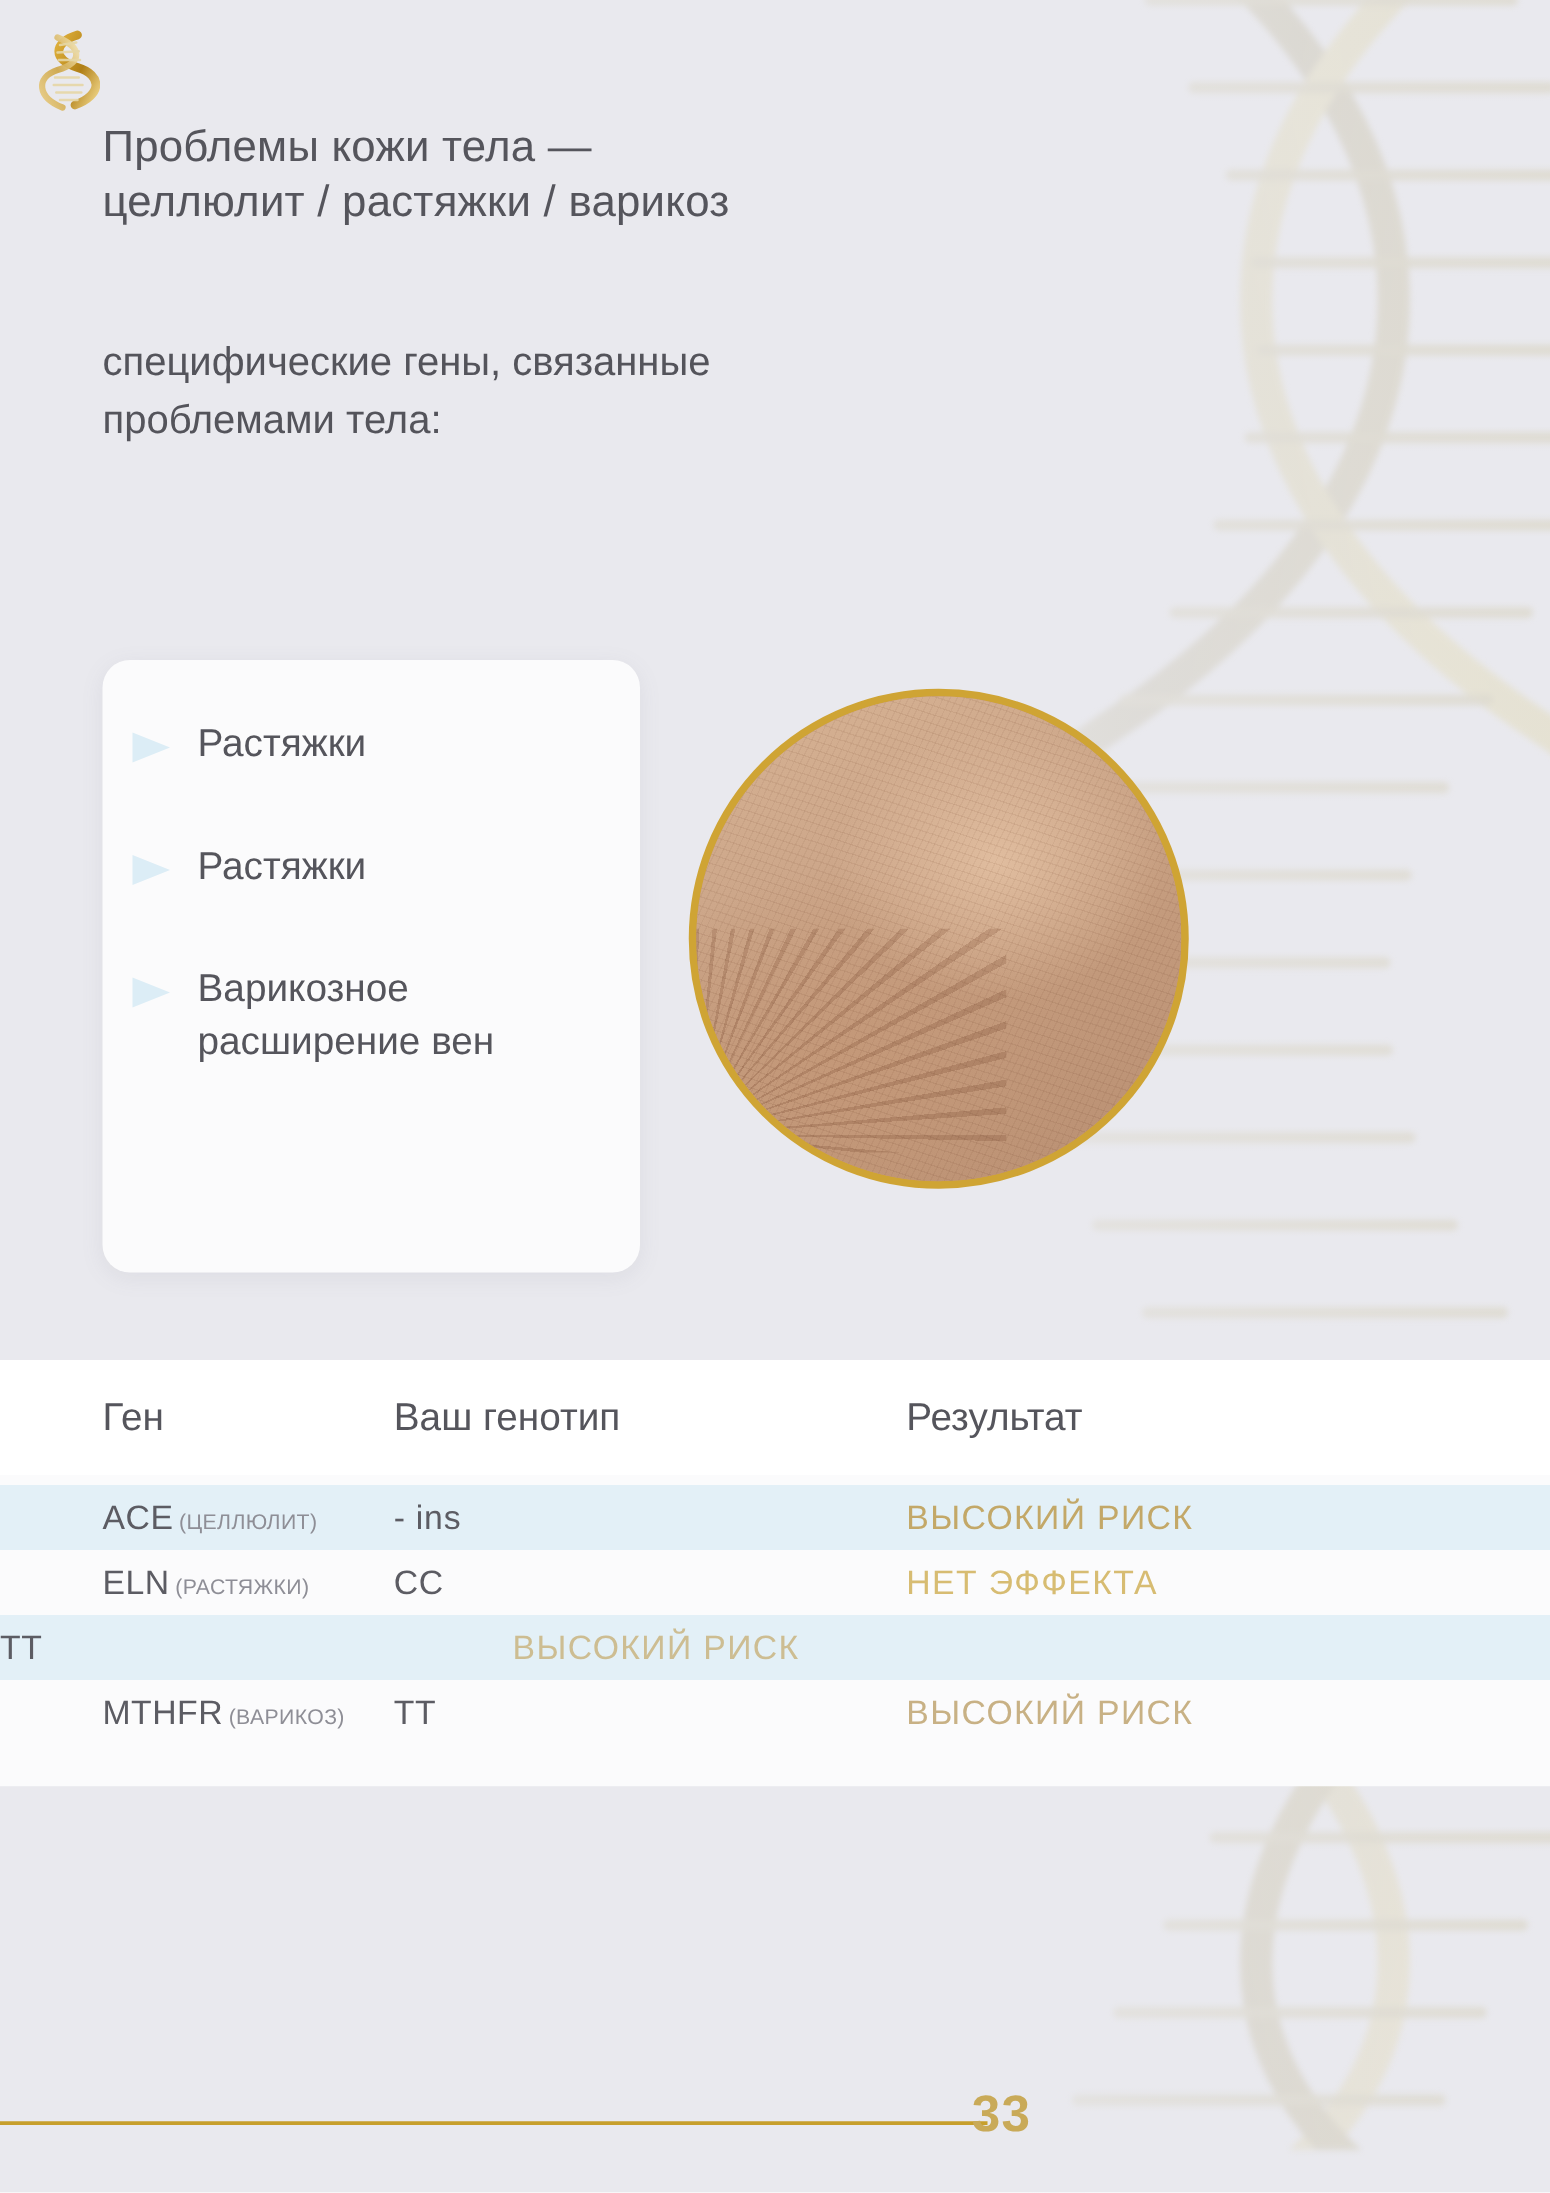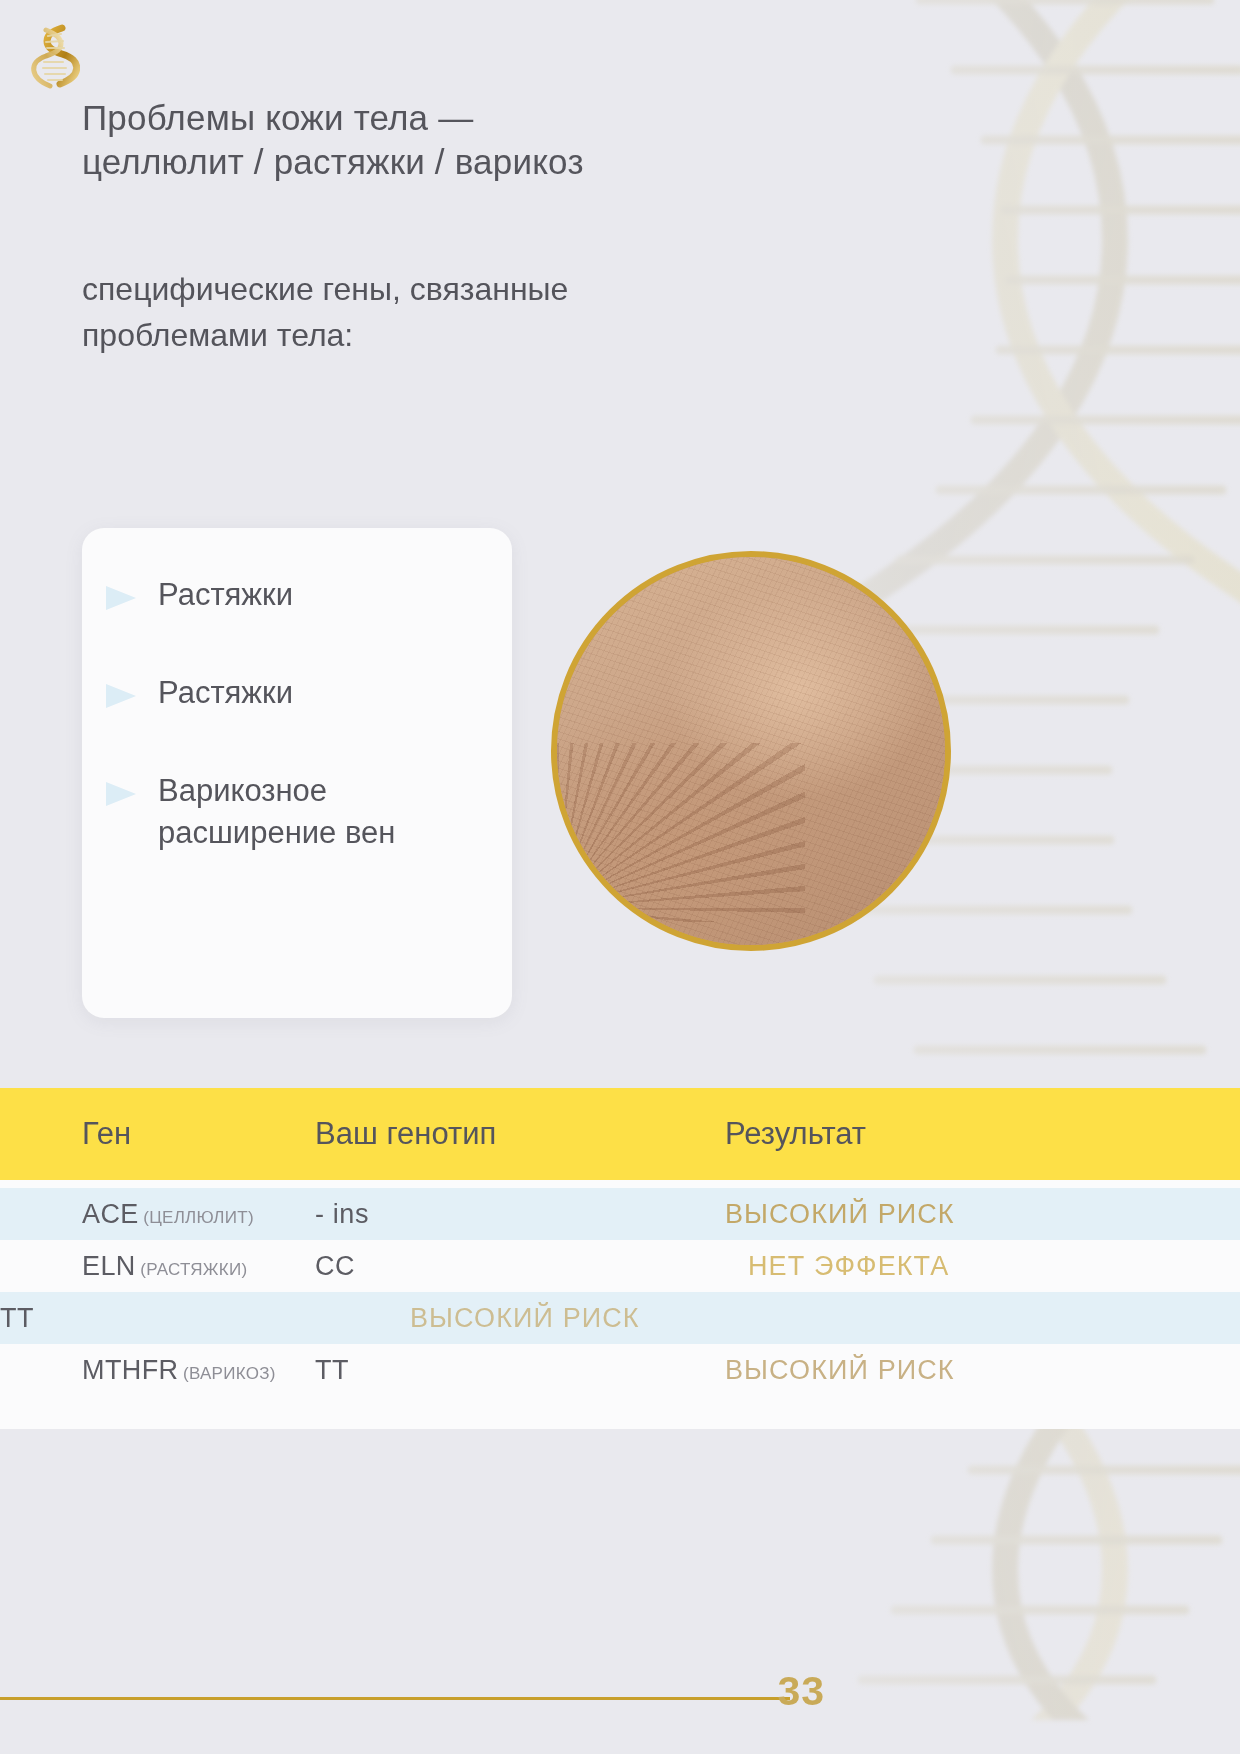--- a/index.html
+++ b/index.html
@@ -159,21 +159,21 @@
     top: 1088px;
     width: 1240px;
   }
   .t-row {
     display: flex;
     align-items: center;
     box-sizing: border-box;
   }
   .t-head {
     height: 92px;
-    background: #fde047;
+    background: #ffffff;
   }
   .t-head .c {
     font-size: 31px;
     font-weight: 300;
     color: #55555c;
   }
   .t-body-row { height: 52px; }
   .t-body-row.odd  { background: #e3f0f7; }
   .t-body-row.even { background: #fbfbfc; }
   .t-pad-top { height: 8px; background: #fbfbfc; }
@@ -377,21 +377,21 @@
       <div class="c c-geno geno">- ins</div>
       <div class="c c-result result" style="color: rgb(195, 168, 104);">ВЫСОКИЙ РИСК</div>
     </div>
 
     <div class="t-row t-body-row even">
       <div class="c c-gene">
         <span class="gene-name">ELN</span>
         <span class="gene-sub">(РАСТЯЖКИ)</span>
       </div>
       <div class="c c-geno geno">CC</div>
-      <div class="c c-result result" style="color: rgb(215, 188, 114); margin-left: 23px;">НЕТ ЭФФЕКТА</div>
+      <div class="c c-result result" style="color: rgb(215, 188, 114);">НЕТ ЭФФЕКТА</div>
     </div>
 
     <div class="t-row t-body-row odd">
       <div class="c c-geno geno">TT</div>
       <div class="c c-result result" style="color: rgb(205, 189, 146);">ВЫСОКИЙ РИСК</div>
     </div>
 
     <div class="t-row t-body-row even">
       <div class="c c-gene">
         <span class="gene-name">MTHFR</span>

